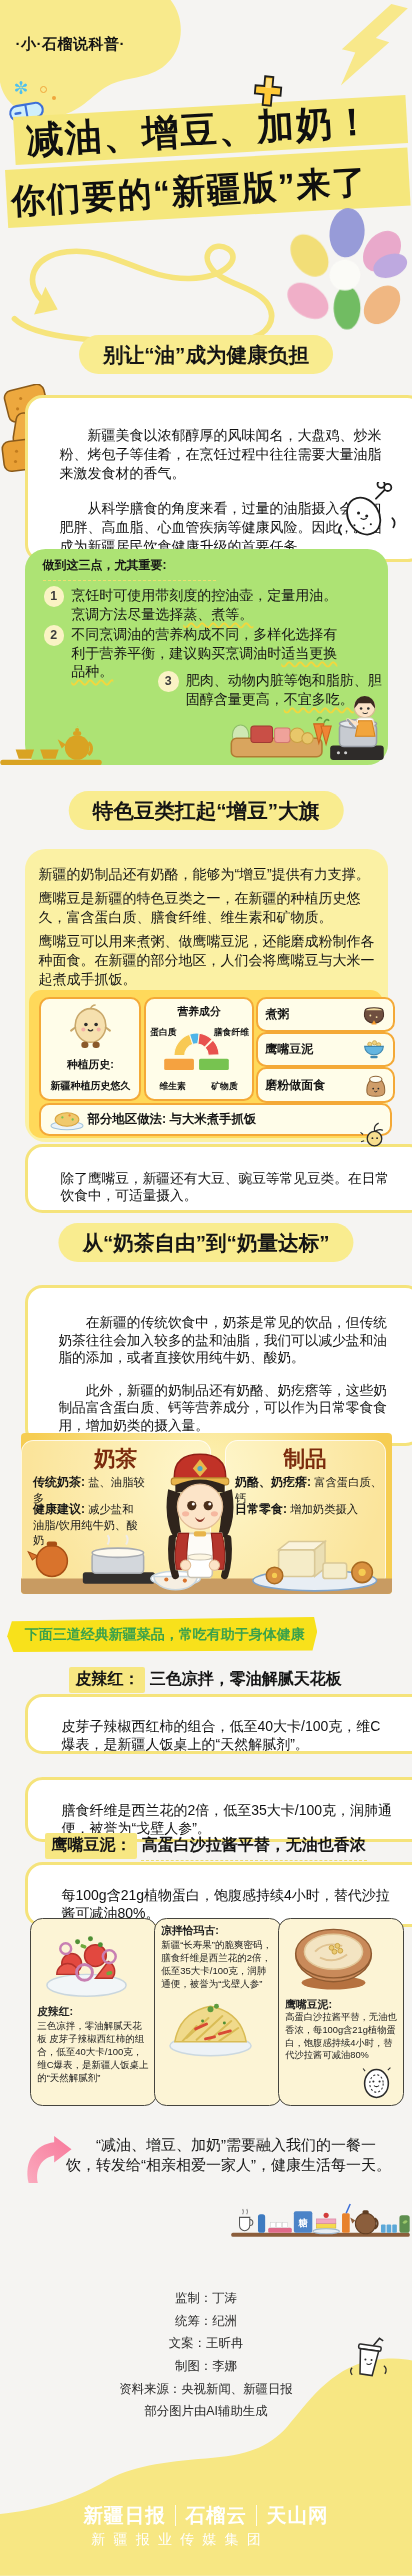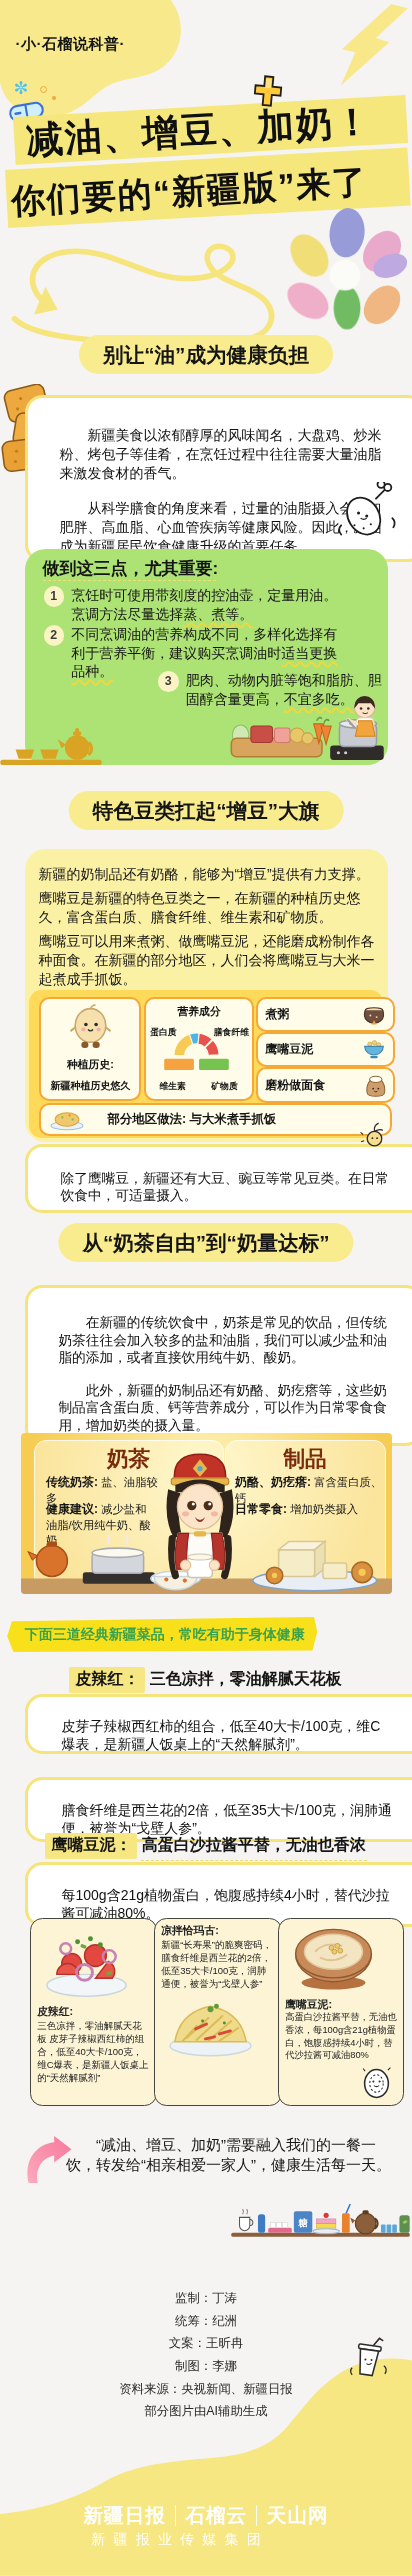--- a/index.html
+++ b/index.html
@@ -140,21 +140,21 @@
     </g>
     <circle cx="46" cy="60" r="3" fill="#1F1F1F"></circle>
       <circle cx="62" cy="66" r="3" fill="#1F1F1F"></circle>
     <path d="M50,70 q6,5 12,0" stroke="#1F1F1F" stroke-width="2.5" fill="none"></path>
     <circle cx="38" cy="84" r="2" fill="#1F1F1F"></circle>
       <circle cx="56" cy="90" r="2" fill="#1F1F1F"></circle>
       <circle cx="70" cy="82" r="2" fill="#1F1F1F"></circle>
   </svg>
 
   <div class="greencard">
-    <div class="abs" style="left:17.5px;top:8.2px;font-size:17px;font-weight:800">做到这三点，尤其重要:</div>
+    <div class="abs" style="left:17.5px;top:8.2px;font-size:12px;font-weight:800">做到这三点，尤其重要:</div>
     <div class="abs" style="left:17.5px;top:31px;width:173px;border-bottom:1.5px dashed #EFE071"></div>
 
     <div class="tip" style="left:18.5px;top:37px;width:297px">
       <div class="tipnum">1</div>
       <div><span>烹饪时可使用带刻度的控油壶，定量用油。烹调方法尽量选择</span><span class="wavy">蒸、煮等。</span></div>
     </div>
     <div class="tip" style="left:18.5px;top:76px;width:297px">
       <div class="tipnum">2</div>
       <div><span>不同烹调油的营养构成不同，多样化选择有利于营养平衡，建议购买烹调油时</span><span class="wavy">适当更换品种。</span></div>
     </div>
@@ -275,21 +275,21 @@
         <span class="iclabel">磨粉做面食</span>
         <svg width="21.6" height="24" viewBox="0 0 42 46">
           <path d="M10,14 q-8,10 -6,24 q1,7 17,7 q16,0 17,-7 q2,-14 -6,-24 z" fill="#CF9D6A" stroke="#8F6436" stroke-width="2"></path>
           <ellipse cx="21" cy="12" rx="12" ry="6" fill="#FDFDF4" stroke="#8F6436" stroke-width="2"></ellipse>
           <circle cx="16" cy="30" r="1.8" fill="#2B2B2B"></circle>
             <circle cx="26" cy="30" r="1.8" fill="#2B2B2B"></circle>
           <path d="M18,35 q3,3 6,0" stroke="#2B2B2B" stroke-width="1.8" fill="none"></path>
         </svg>
       </div>
 
-      <div class="icard" style="left:10.3px;top:113px;width:332px;height:29px;display:flex;align-items:center;gap:24px;padding:0 8.2px">
+      <div class="icard" style="left:10.3px;top:113px;width:332px;height:29px;display:flex;align-items:center;gap:4px;padding:0 8.2px">
         <svg width="34" height="23" viewBox="0 0 66 44">
           <ellipse cx="33" cy="34" rx="31" ry="8" fill="#EAF3F8" stroke="#9FC2DC" stroke-width="2"></ellipse>
           <ellipse cx="33" cy="22" rx="23" ry="13" fill="#F0C96C" stroke="#D8A43F" stroke-width="2"></ellipse>
           <circle cx="24" cy="18" r="2.2" fill="#77C350"></circle>
             <circle cx="38" cy="14" r="2.2" fill="#EF8435"></circle>
             <circle cx="44" cy="22" r="2.2" fill="#77C350"></circle>
         </svg>
         <span style="font-size:12.4px;font-weight:800">部分地区做法: 与大米煮手抓饭</span>
       </div>
     </div>
@@ -307,21 +307,21 @@
   </svg>
 
   <div class="pill" style="top:1223px">从“奶茶自由”到“奶量达标”</div>
 
   <div class="ycard" style="top:1285px;height:134px;padding:10.3px 14.4px;font-size:13.7px;line-height:17.3px">
     <p class="ind" style="margin-bottom:6.2px">在新疆的传统饮食中，奶茶是常见的饮品，但传统奶茶往往会加入较多的盐和油脂，我们可以减少盐和油脂的添加，或者直接饮用纯牛奶、酸奶。</p>
     <p class="ind">此外，新疆的奶制品还有奶酪、奶疙瘩等，这些奶制品富含蛋白质、钙等营养成分，可以作为日常零食食用，增加奶类的摄入量。</p>
   </div>
 
   <div class="milkpanel">
-    <div class="subpanel" style="left:13px;width:188px">
+    <div class="subpanel" style="left:0;width:188px">
       <div class="mtitle">奶茶</div>
       <div class="mitem" style="left:11.3px;top:34px;width:113px">
         <b>传统奶茶: </b><span>盐、油脂较多</span>
       </div>
       <div class="mitem" style="left:11.3px;top:61px;width:111px">
         <b>健康建议: </b><span>减少盐和油脂/饮用纯牛奶、酸奶</span>
       </div>
     </div>
     <div class="subpanel" style="left:204px;width:159px">
       <div class="mtitle">制品</div>

